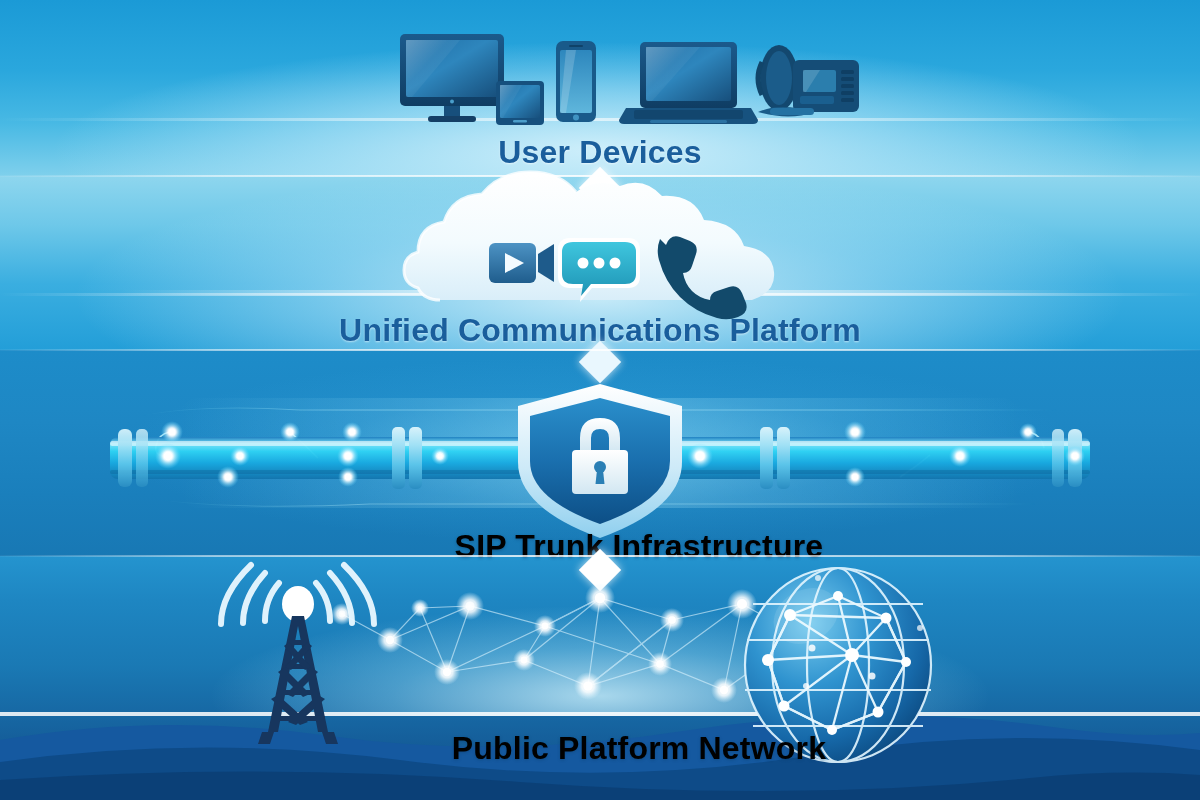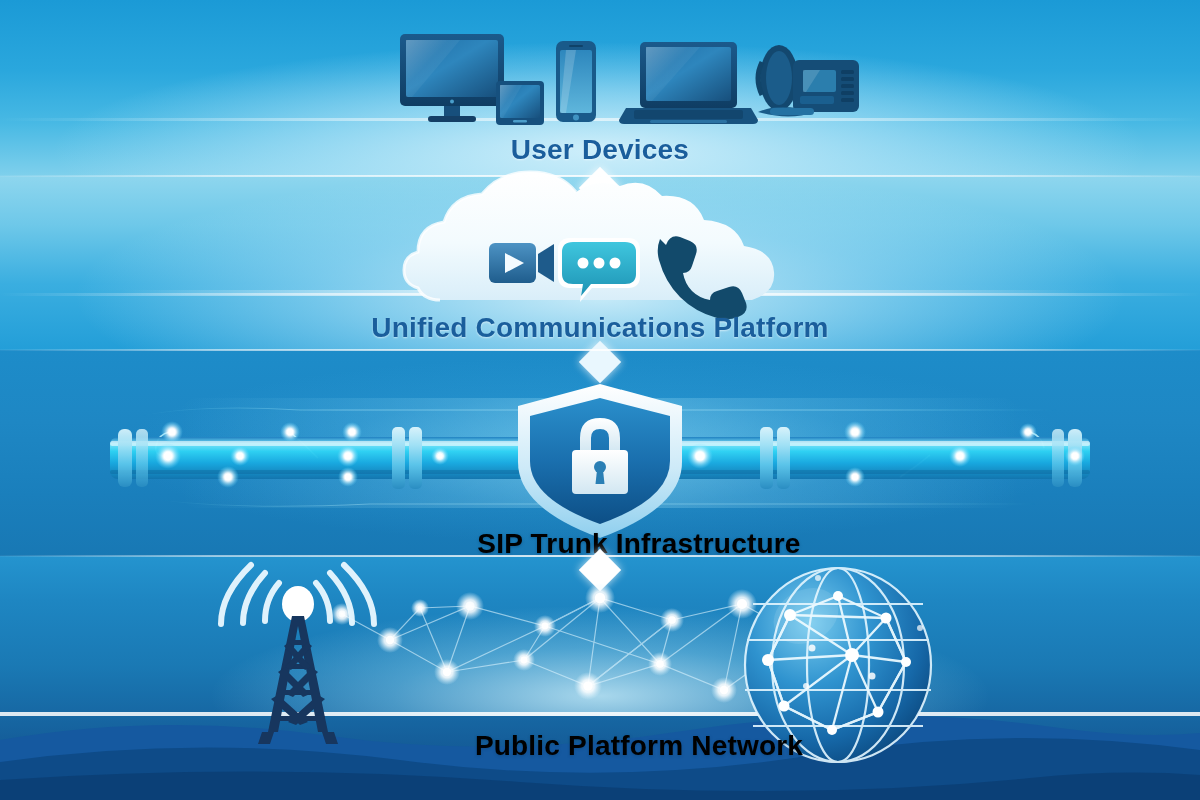--- a/index.html
+++ b/index.html
@@ -70,21 +70,21 @@
     position: absolute; left: 0; top: 293px; width: 1200px; height: 3px;
     background: linear-gradient(90deg, rgba(255,255,255,0) 0%, rgba(255,255,255,.55) 25%, rgba(255,255,255,.85) 50%, rgba(255,255,255,.55) 75%, rgba(255,255,255,0) 100%);
   }
 
   
   .tier-label {
     position: absolute;
     left: 0; width: 1200px;
     text-align: center;
     font-weight: bold;
-    font-size: 28px;
+    font-size: 32px;
     letter-spacing: .2px;
     white-space: nowrap;
   }
   .tier-label.dark {
     color: #1a5e9c;
     text-shadow: 0 1px 2px rgba(255,255,255,.55);
   }
   .tier-label.light {
     color: #000000;
     text-shadow: 0 1px 3px rgba(10,60,105,.45);

